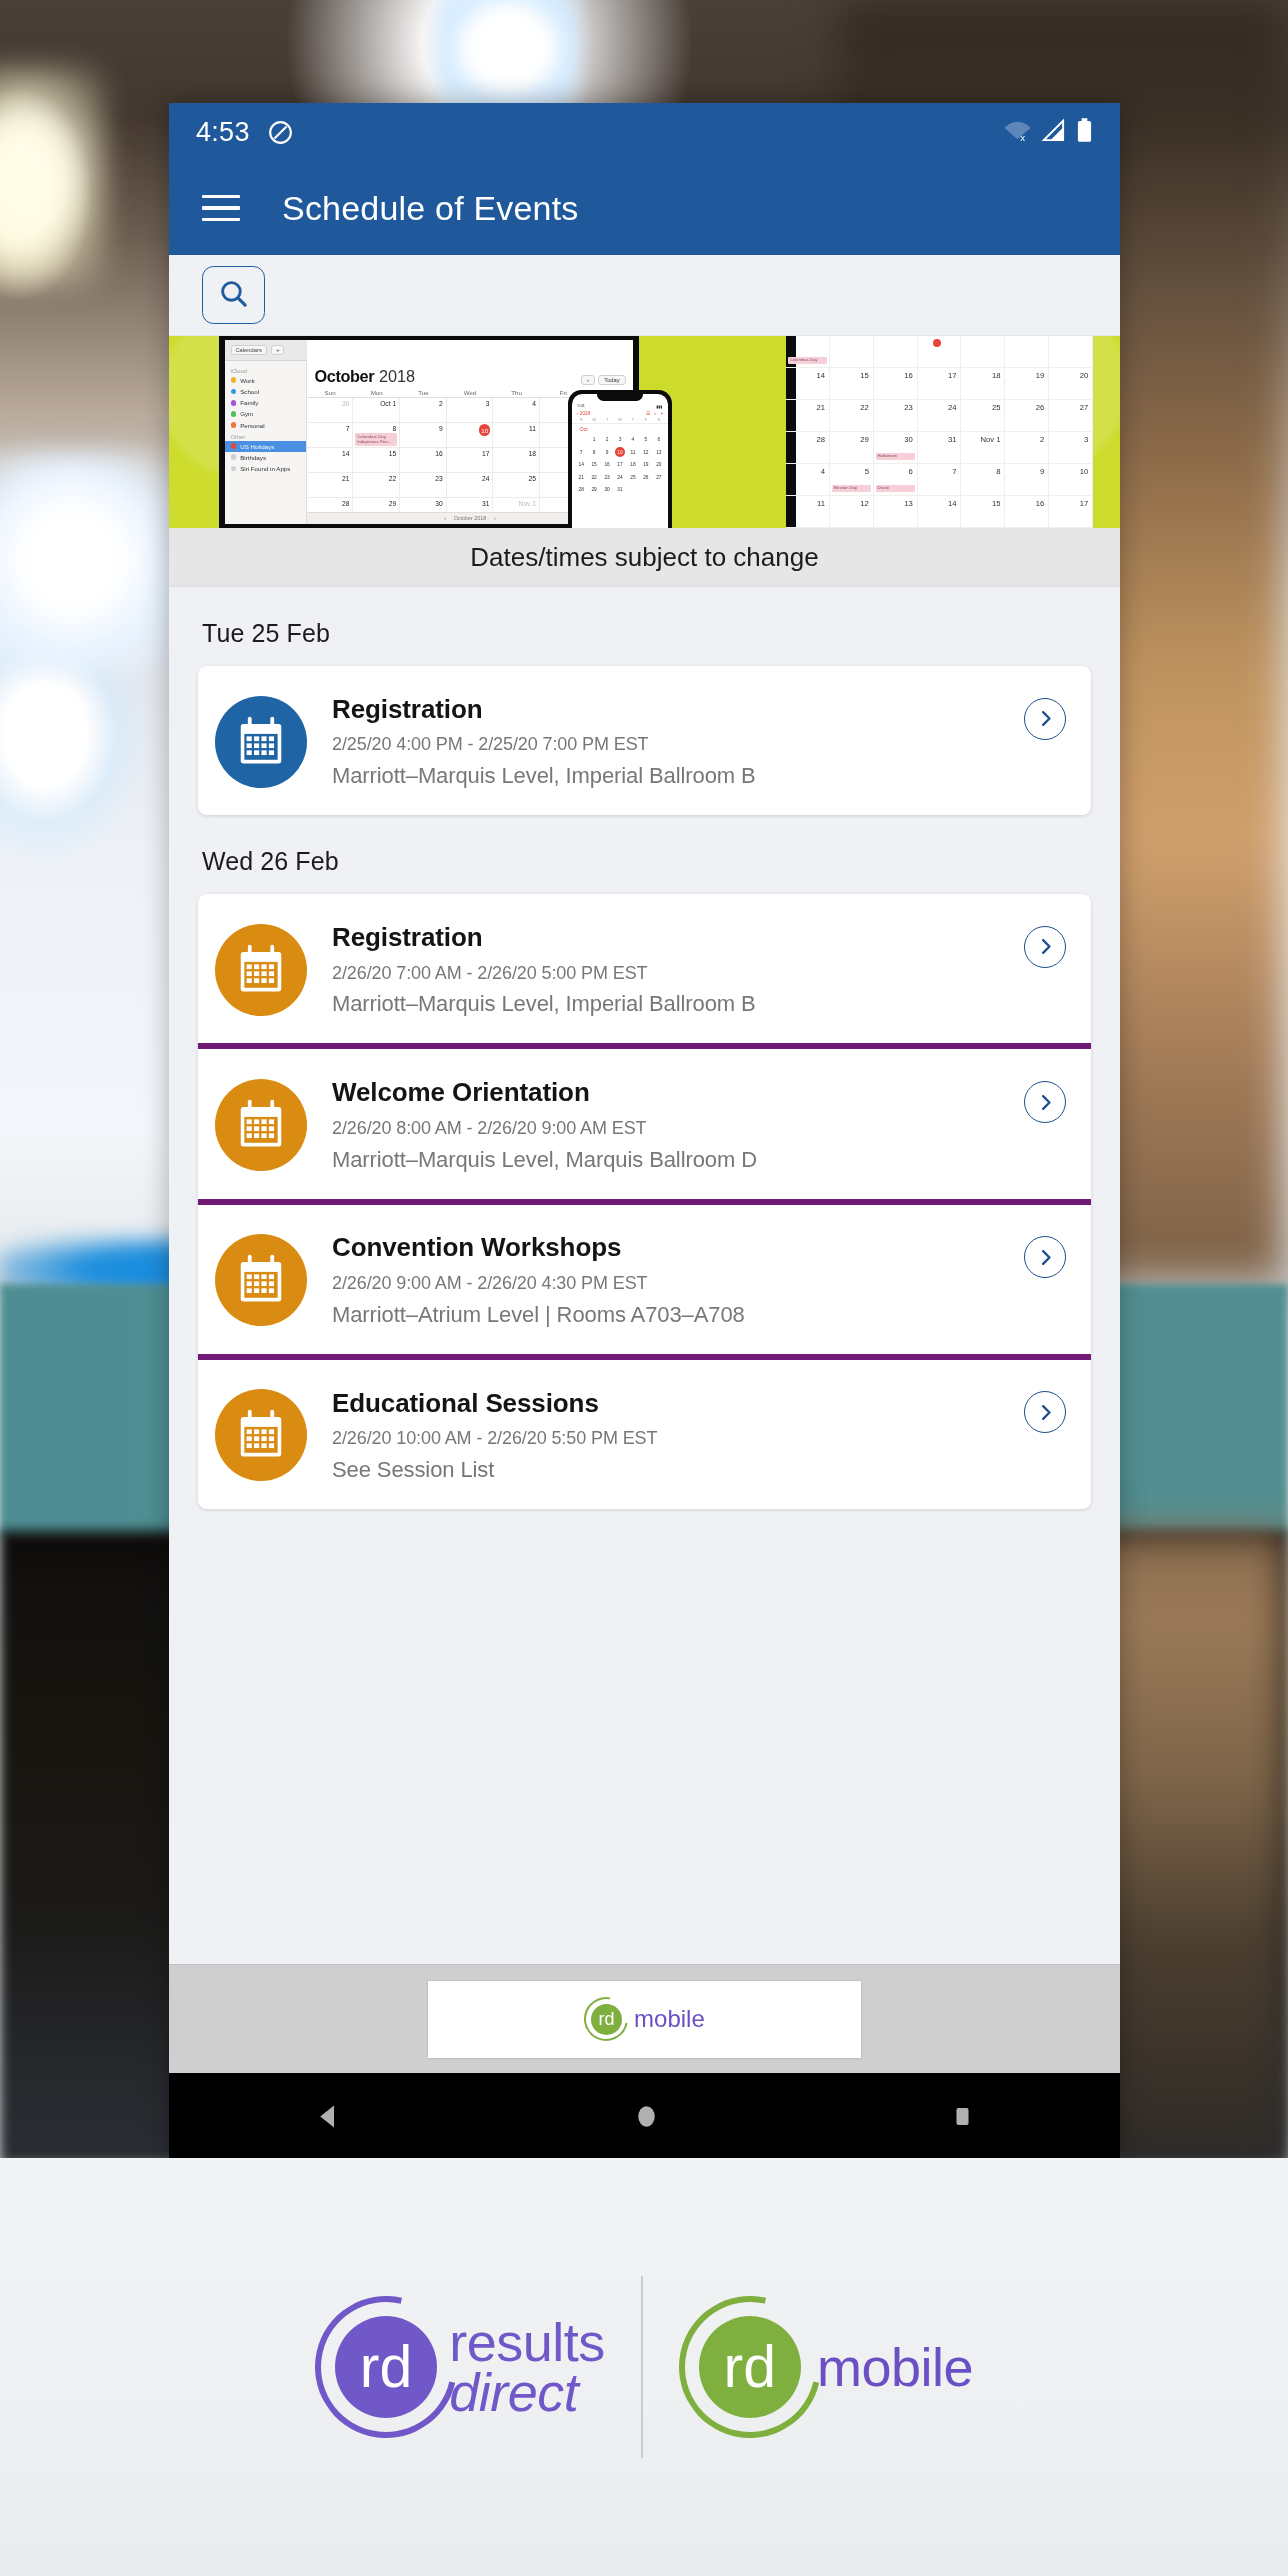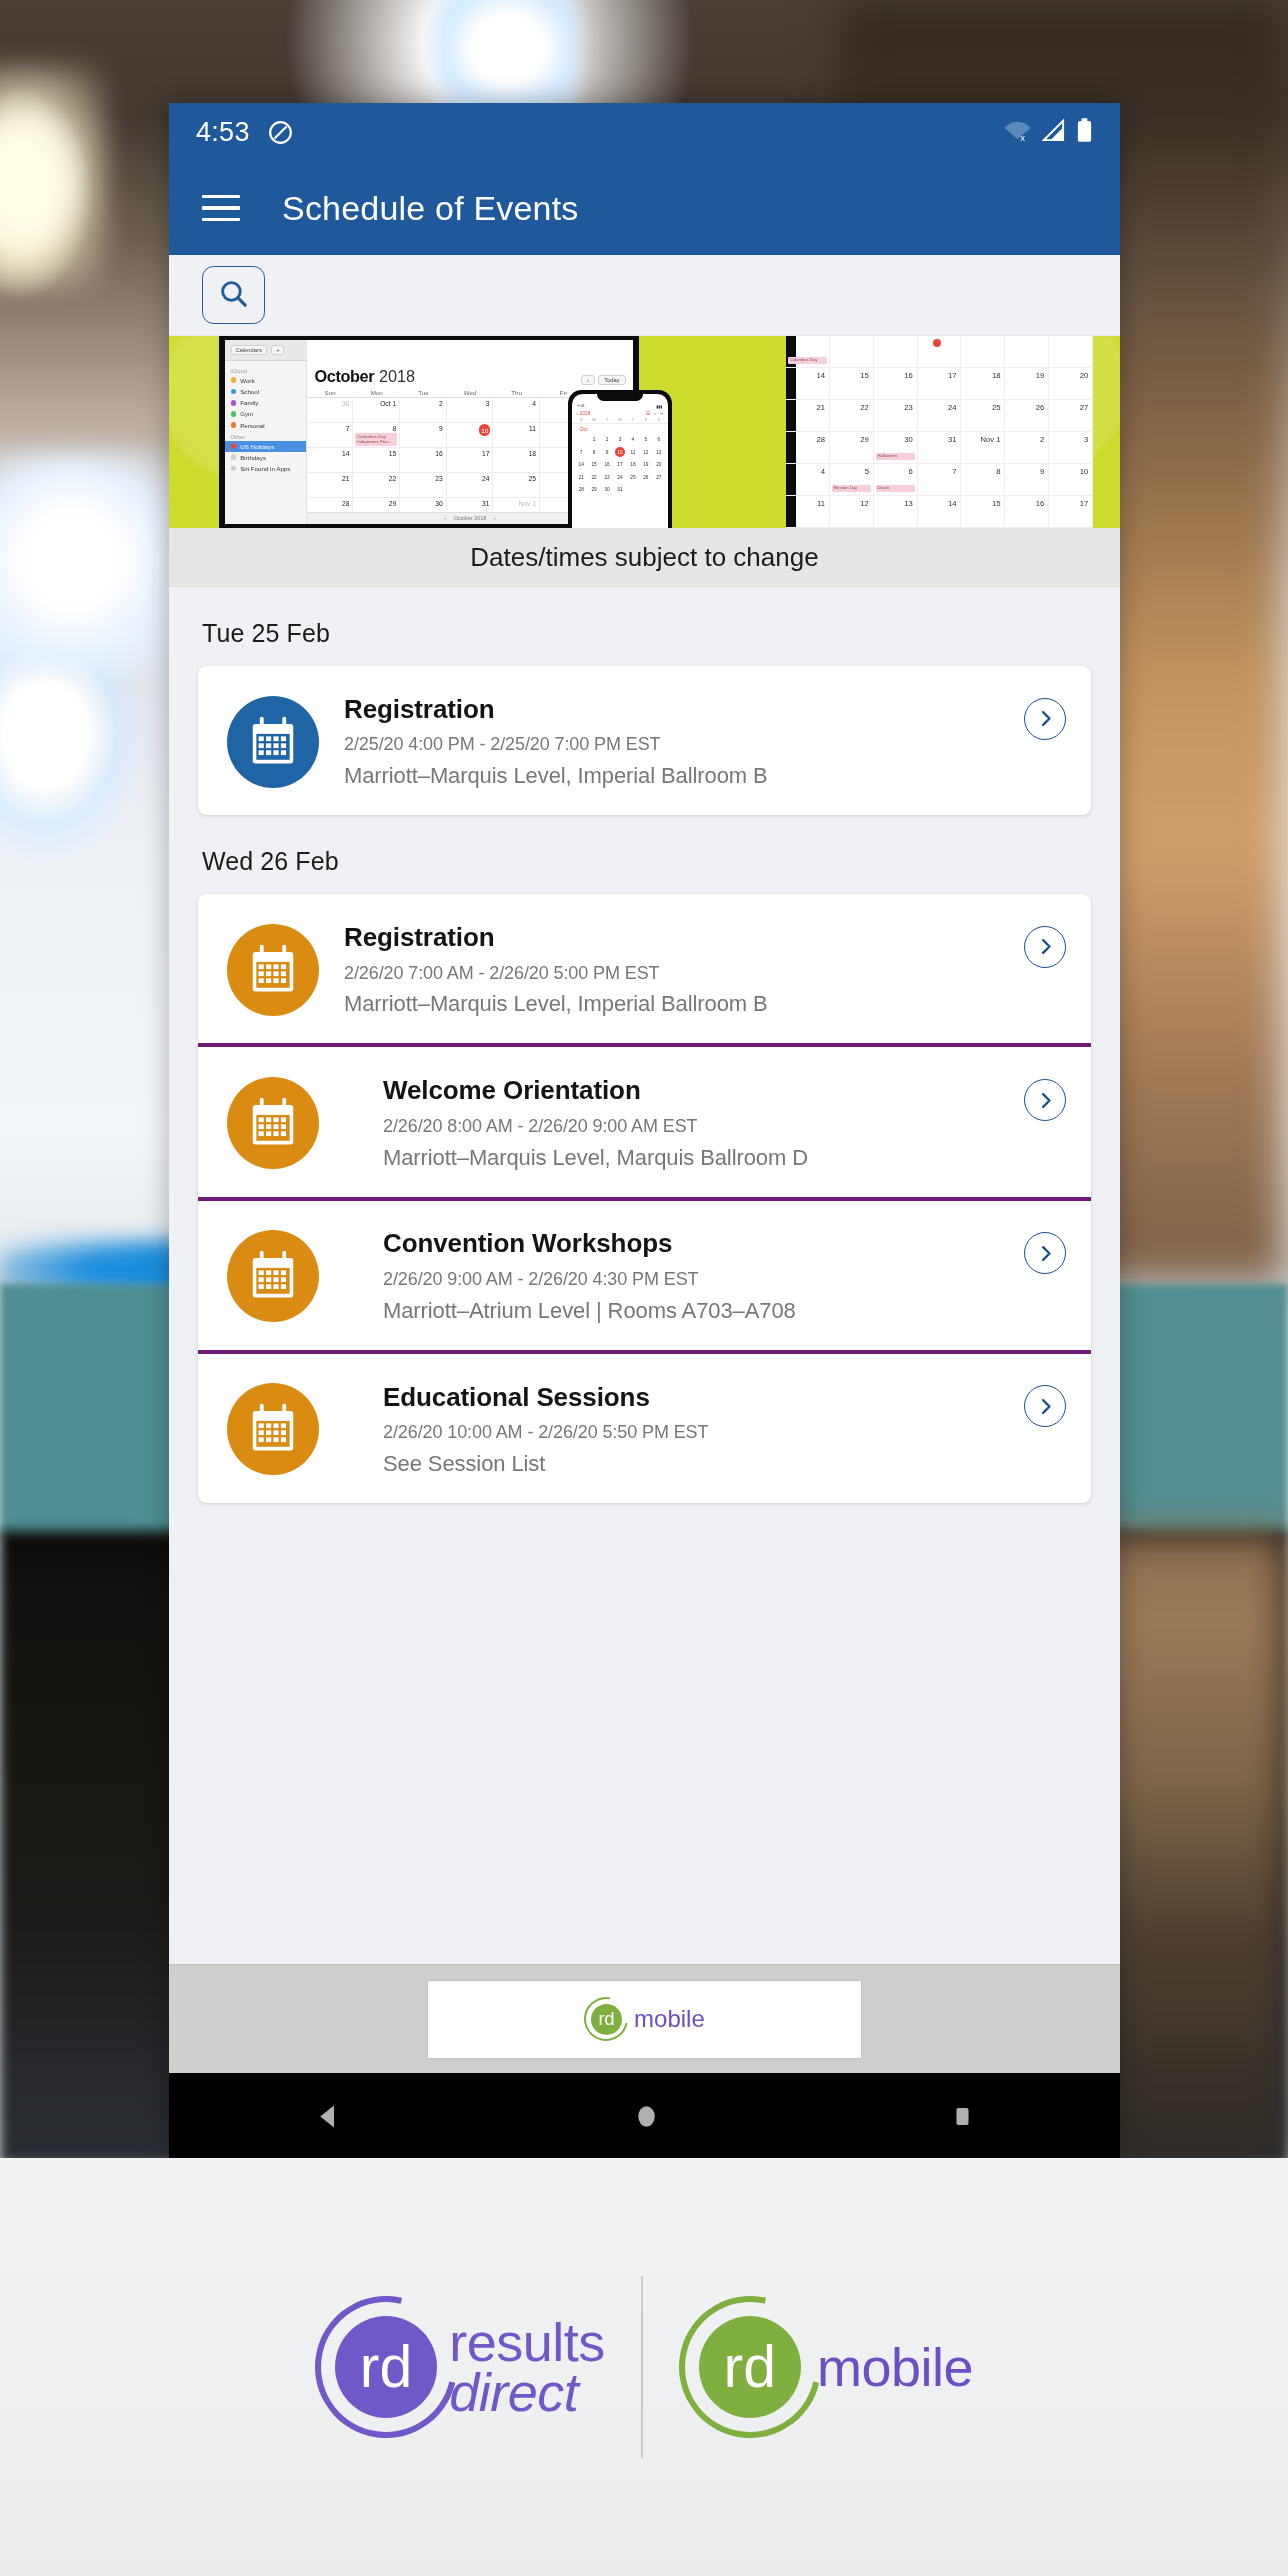--- a/index.html
+++ b/index.html
@@ -244,24 +244,24 @@
 
   .day-header{
     font-size:25px; color:#1c1c1c; padding:32px 0 18px 33px; letter-spacing:0.1px;
   }
   .card{
     background:#fff; border-radius:8.6px; margin:0 29px;
     box-shadow:0 1px 3.8px rgba(0,0,0,.14);
     overflow:hidden;
   }
   .ev-row{
-    display:flex; align-items:flex-start; padding:26px 25px 26px 29px;
+    display:flex; align-items:flex-start; padding:26px 25px 26px 17px;
     position:relative;
   }
-  .ev-row + .ev-row{ border-top:4px solid #701a75;gap:39px; }
+  .ev-row + .ev-row{ border-top:6px solid #701a75; }
   .ev-icon{
     width:92px; height:92px; border-radius:50%; flex:0 0 auto;
     display:flex; align-items:center; justify-content:center; margin-top:3.8px;
   }
   .ev-body{ flex:1 1 auto; padding-left:25px; padding-top:1.9px; min-width:0; }
   .ev-title{ font-size:26px; font-weight:bold; color:#141414; letter-spacing:-0.1px; }
   .ev-time{ font-size:18px; color:#777; margin-top:9.6px; letter-spacing:-0.1px; }
   .ev-loc{ font-size:22px; color:#777; margin-top:7.7px; letter-spacing:-0.1px; }
   .ev-chev{
     width:42px; height:42px; border-radius:50%; border:1.9px solid #1d4f8c;

